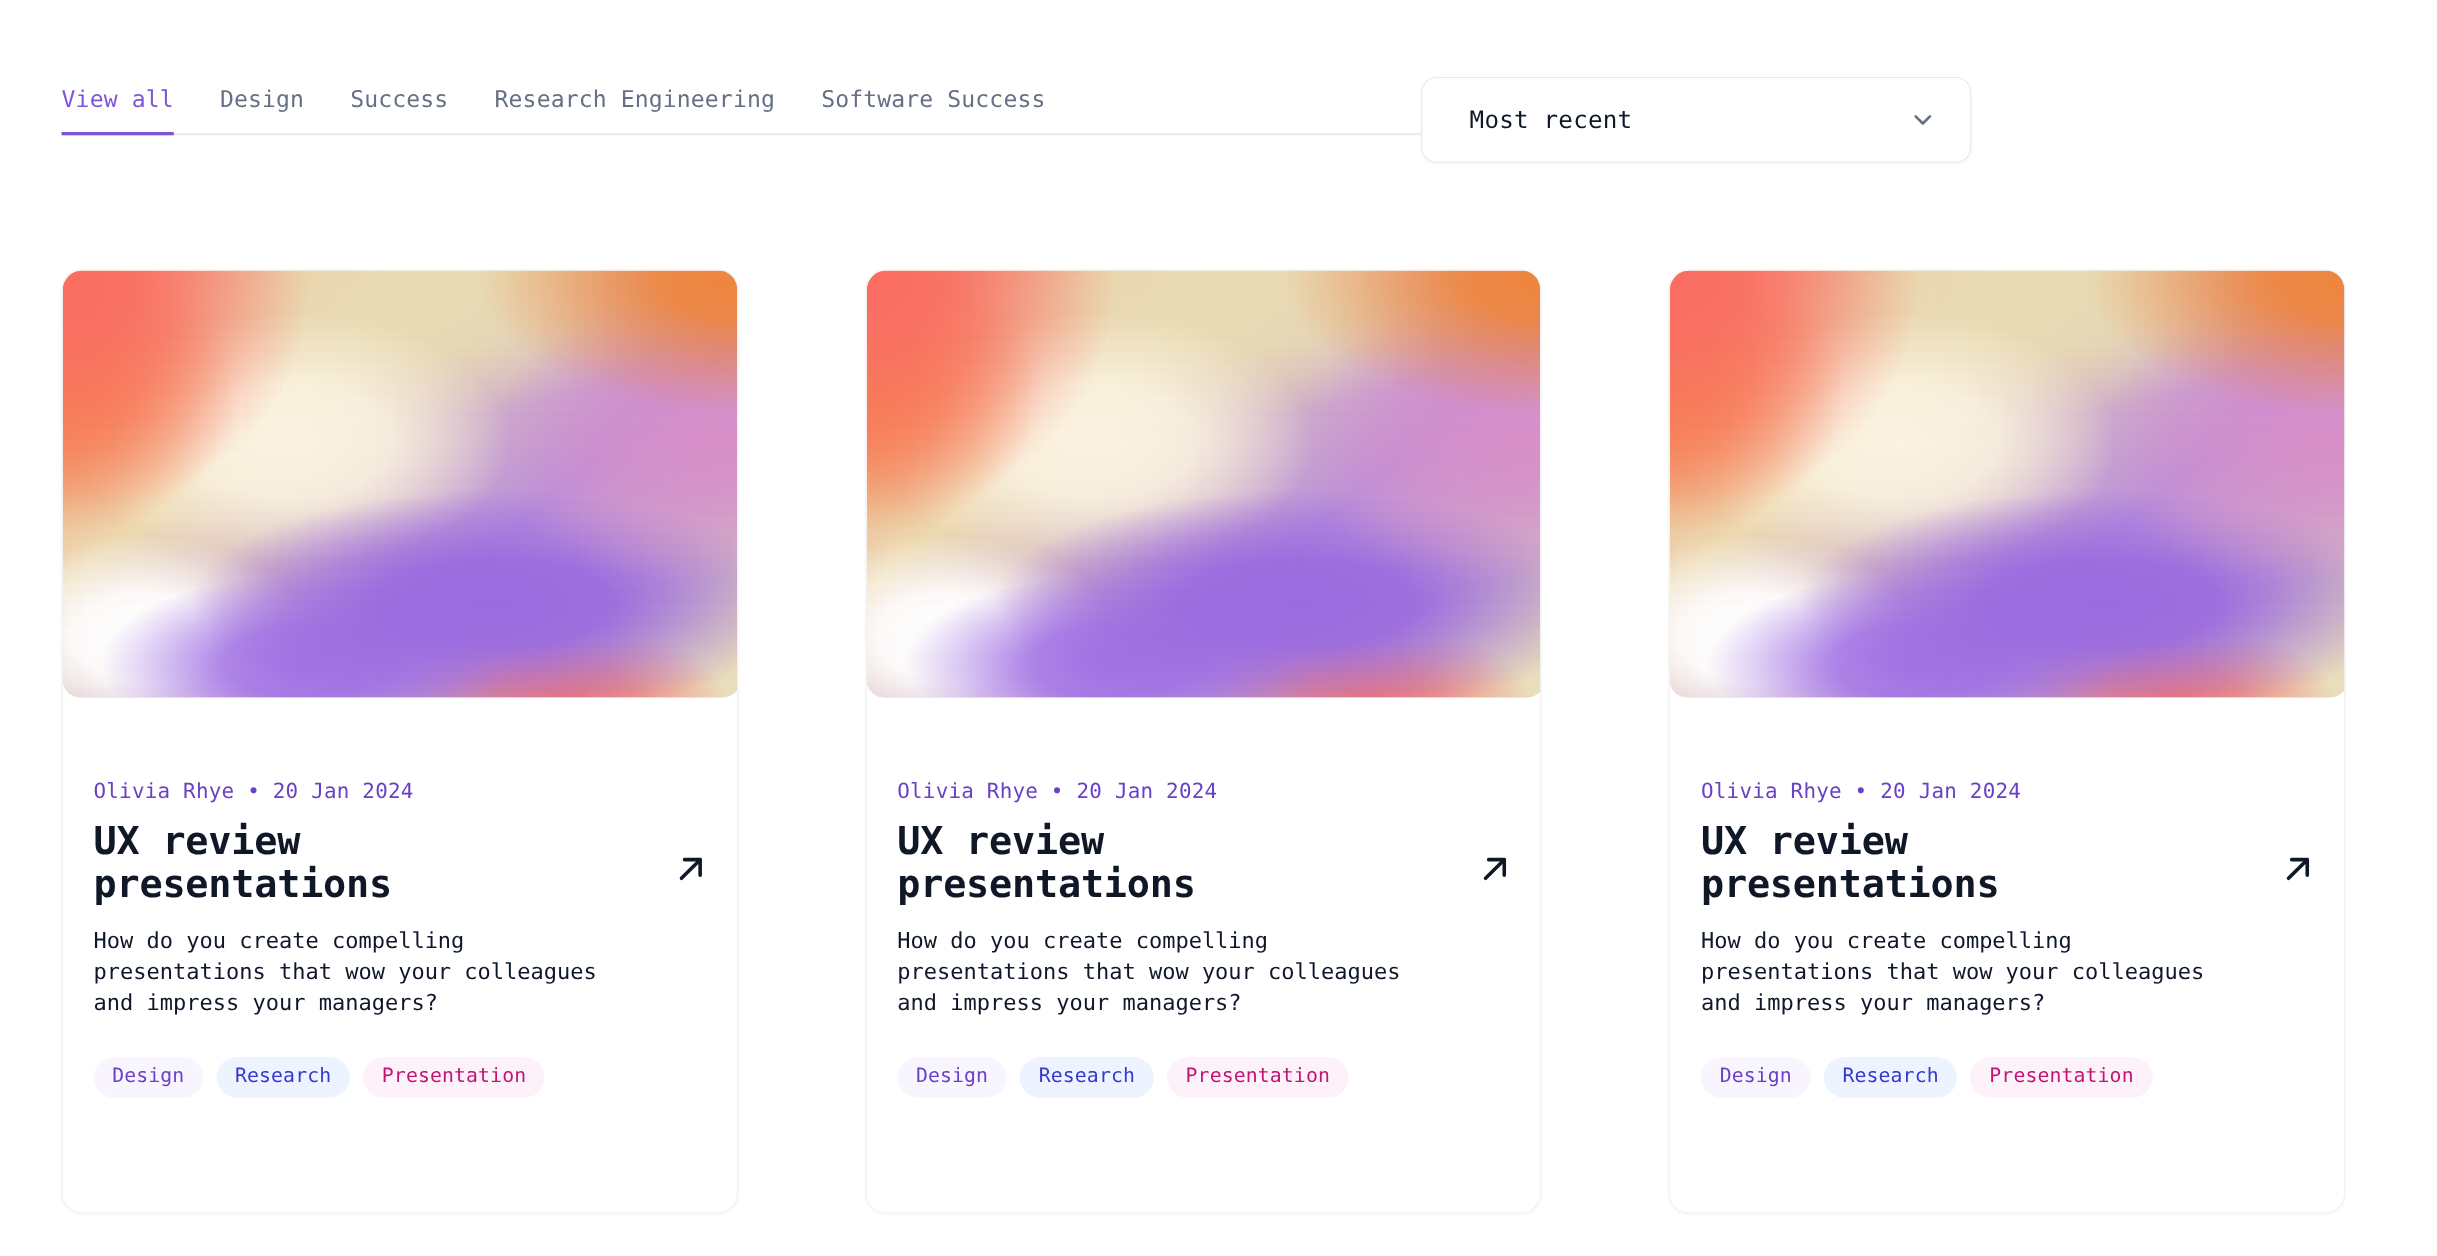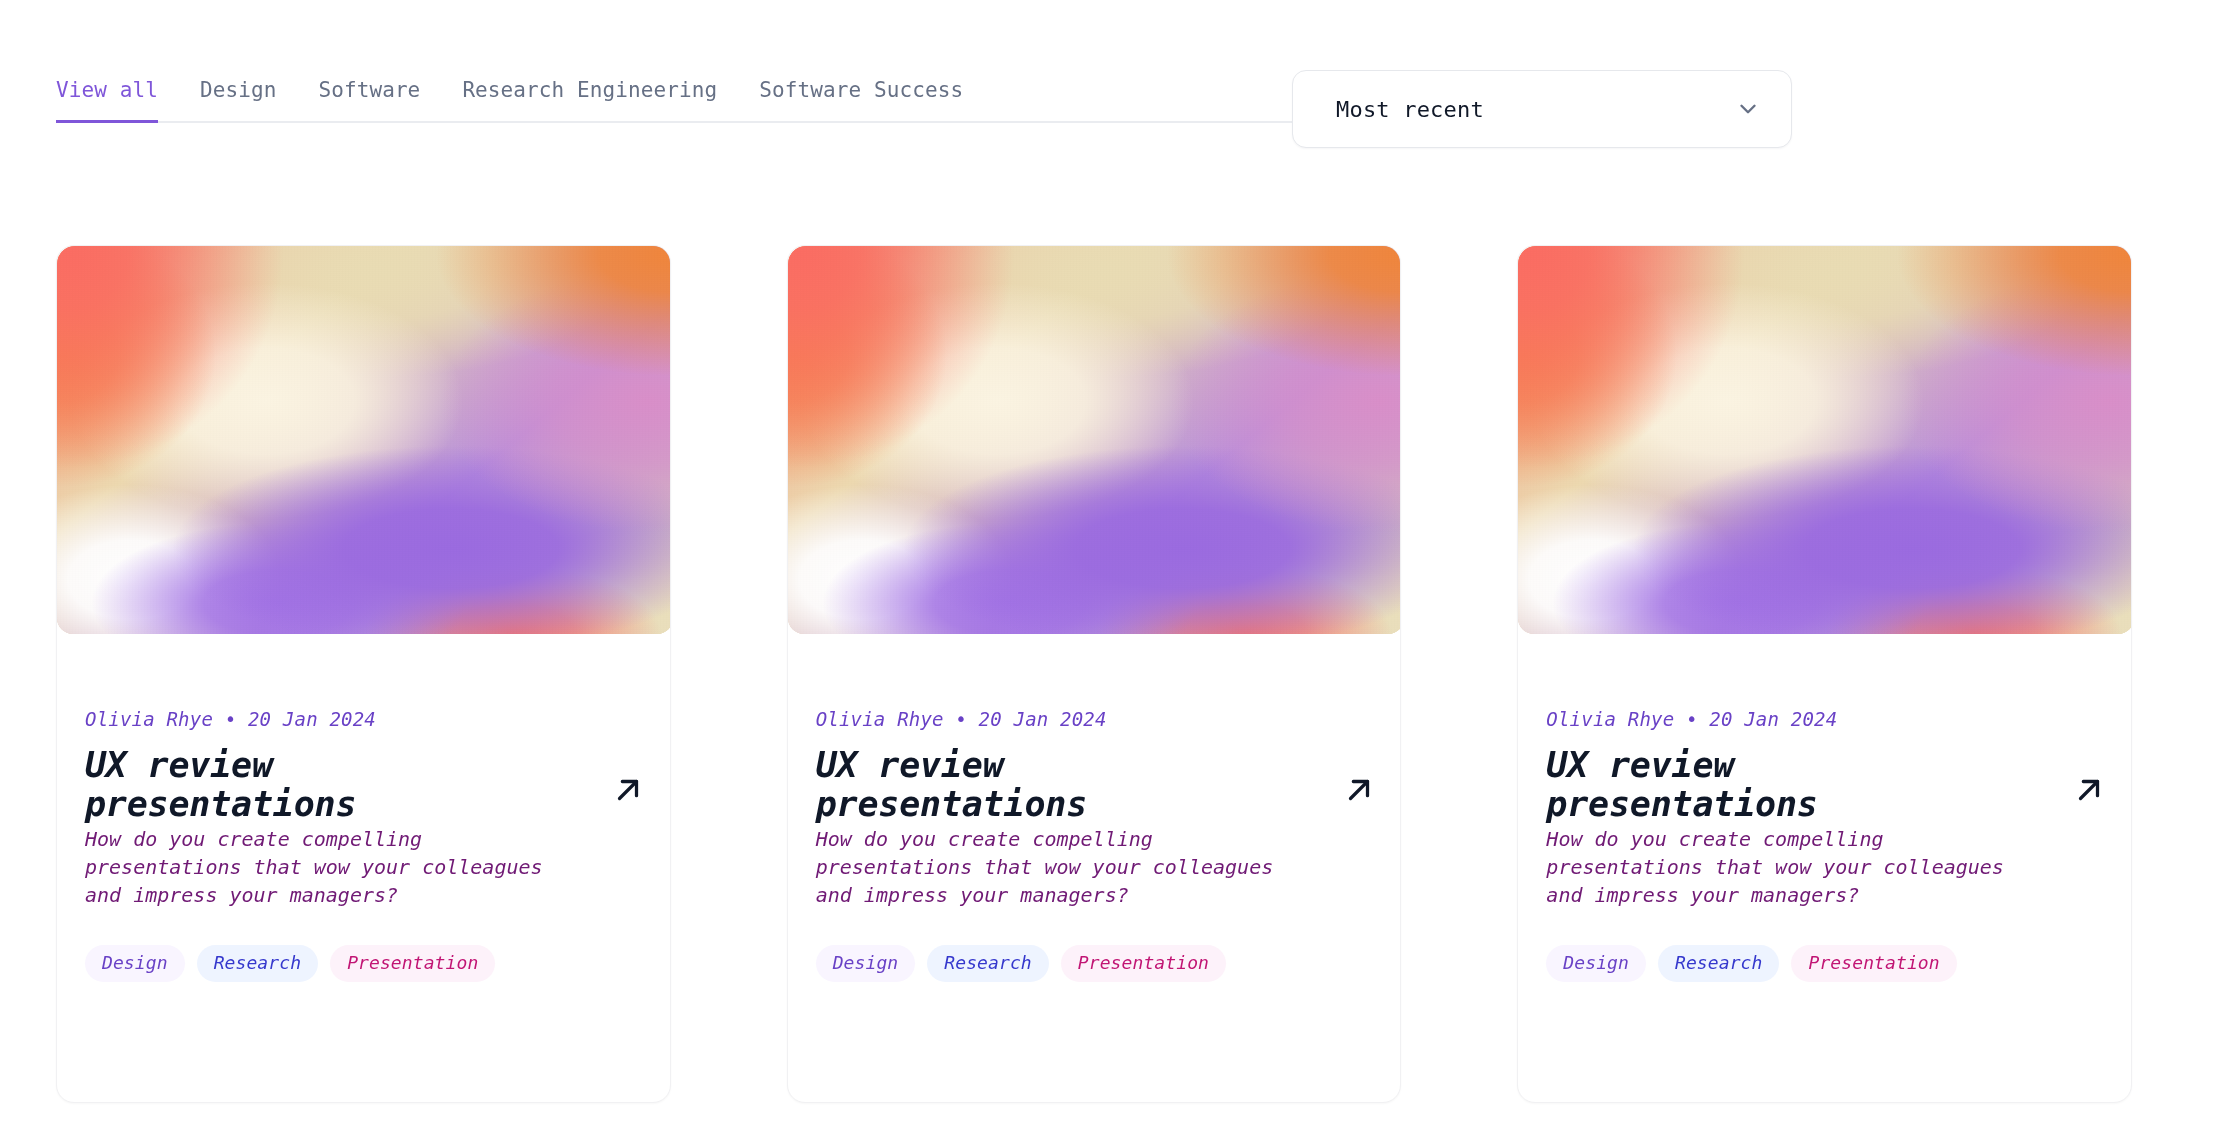--- a/index.html
+++ b/index.html
@@ -104,21 +104,20 @@
 
   .card {
     width: 616px;
     height: 858px;
     background: #ffffff;
     border: 1px solid #F1F1F3;
     border-radius: 18px;
     position: relative;
     overflow: hidden;
     box-shadow: 0 1px 2px rgba(16,24,40,0.03);
-    font-style: italic;
   }
 
   
   .thumb {
     position: absolute;
     left: 0;
     top: 0;
     width: 616px;
     height: 388px;
     border-radius: 18px 18px 16px 16px;
@@ -193,24 +192,24 @@
     height: 34px;
     margin-top: 10px;
     color: #101828;
     background: none;
     border: none;
     cursor: pointer;
     padding: 0;
   }
 
   .desc {
-    margin-top: 2px;
+    margin-top: 18px;
     font-size: 20px;
     line-height: 1.38;
-    color: #701a75;
+    color: #0f172a;
     max-width: 470px;
   }
 
   .tags {
     display: flex;
     gap: 12px;
     margin-top: 36px;
     flex-wrap: wrap;
   }
 
@@ -224,21 +223,21 @@
 </style>
 </head>
 <body>
 
 <div class="page">
 
   <div class="header">
     <div class="tabs" id="tabs">
         <button class="tab active">View all</button>
         <button class="tab">Design</button>
-        <button class="tab">Software</button>
+        <button class="tab">Success</button>
         <button class="tab">Research Engineering</button>
         <button class="tab">Software Success</button>
       </div>
 
     <div class="sort-select">
       <span class="sort-value">Most recent</span>
       <span class="chev">
         <svg viewBox="0 0 24 24" width="26" height="26" fill="none" stroke="currentColor" stroke-width="2.2" stroke-linecap="round" stroke-linejoin="round">
           <polyline points="6 9 12 15 18 9"></polyline>
         </svg>

